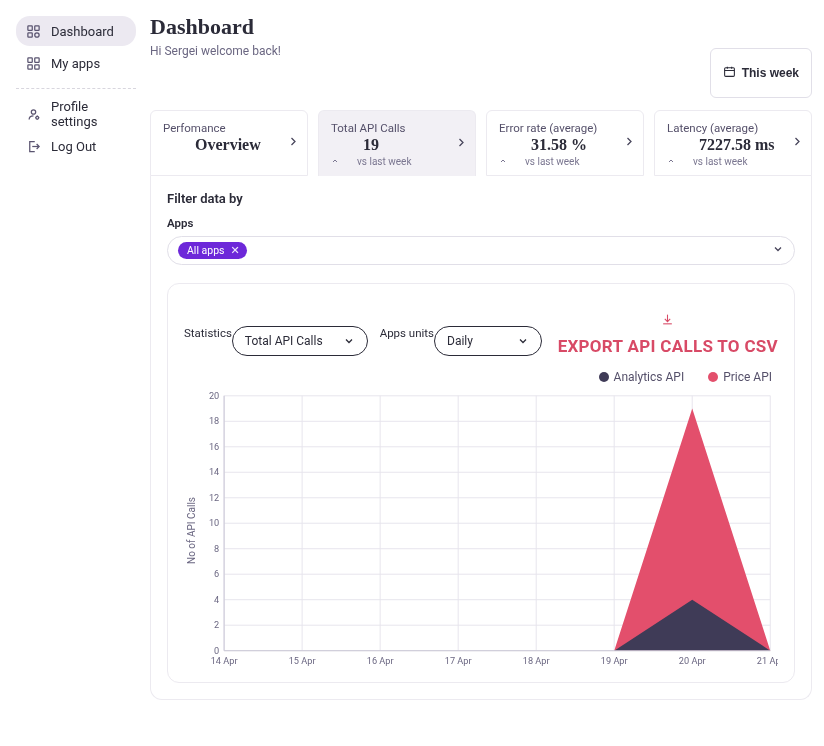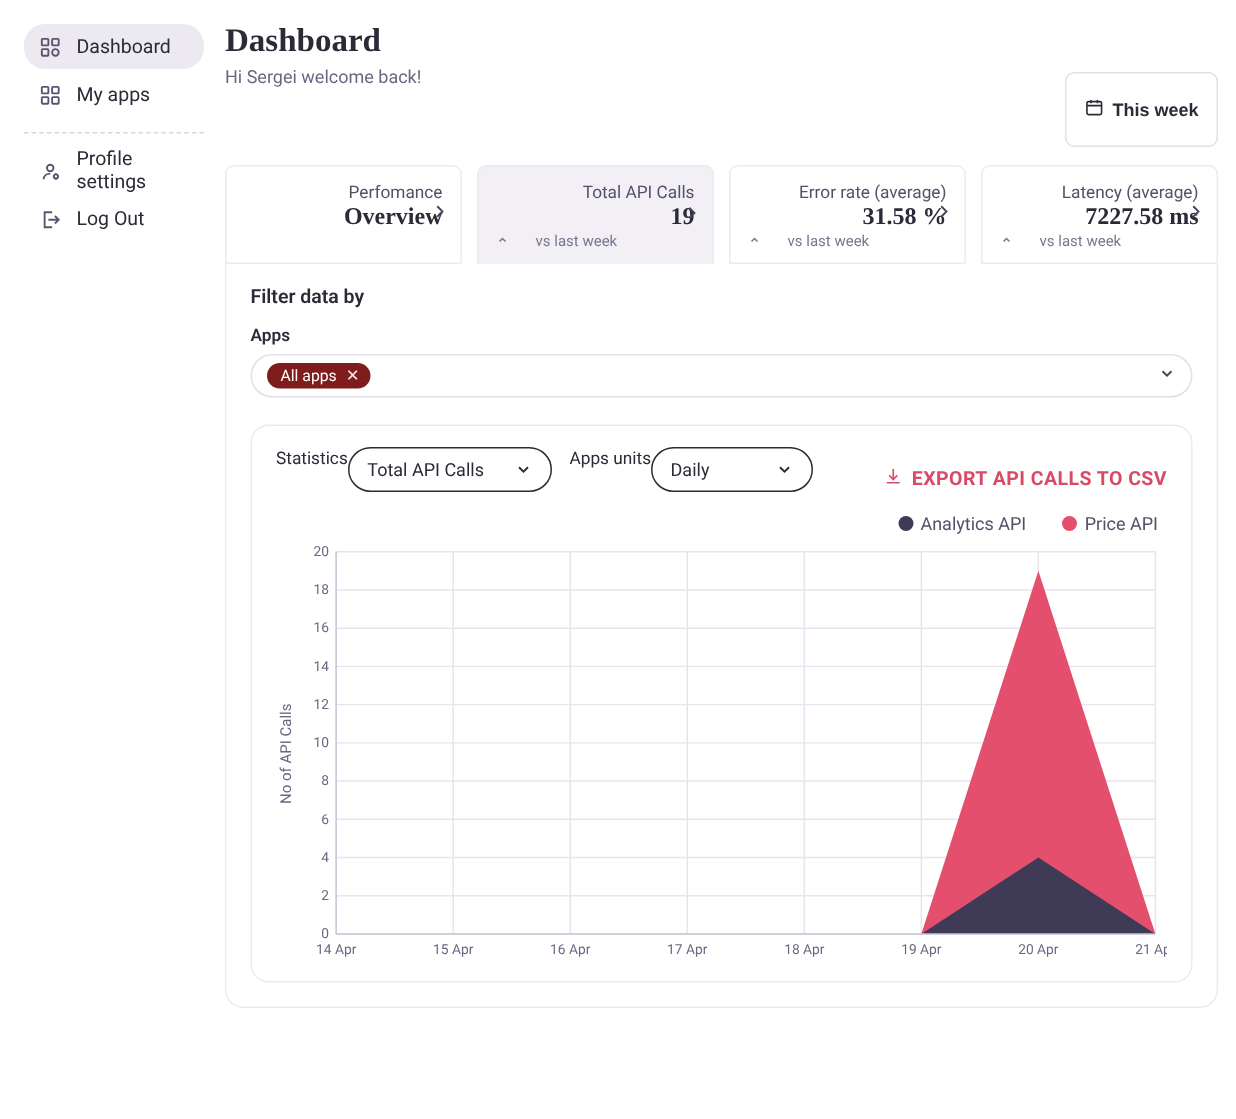--- a/index.html
+++ b/index.html
@@ -83,21 +83,20 @@
     gap: 6px;
     cursor: pointer;
     color: #2b2b38;
     background: #fff;
   }
   
   .stats-row {
     display: flex;
     gap: 10px;
     margin-top: 12px;
-    text-align: right;
   }
   .stat-card {
     flex: 1;
     border: 1px solid #eceaf0;
     border-radius: 6px 6px 0 0;
     padding: 10px 12px 8px 12px;
     background: #fff;
     cursor: pointer;
     position: relative;
     min-height: 60px;
@@ -142,21 +141,21 @@
     margin-top: 6px;
     border: 1px solid #e1dfe8;
     border-radius: 18px;
     padding: 5px 10px;
     display: flex;
     align-items: center;
     justify-content: space-between;
     cursor: pointer;
   }
   .chip {
-    background: #7f1d1d;
+    background: #6d28d9;
     color: #fff;
     font-size: 10.5px;
     padding: 2px 7px 2px 9px;
     border-radius: 10px;
     display: inline-flex;
     align-items: center;
     gap: 6px;
   }
   .chip-x { font-size: 11px; cursor: pointer; opacity: .9; }
   
@@ -182,30 +181,31 @@
     align-items: center;
     justify-content: space-between;
     gap: 20px;
     min-width: 108px;
     cursor: pointer;
     background: #fff;
     height: 30px;
   }
   .export-link {
     margin-left: auto;
-    font-size: 13px;
+    font-size: 17px;
     font-weight: 700;
     letter-spacing: .3px;
     color: #d84a66;
     display: flex;
     align-items: center;
     gap: 6px;
     cursor: pointer;
     align-self: center;
     margin-top: 12px;
+    flex-direction: column;
   }
   
   .legend {
     display: flex;
     gap: 24px;
     justify-content: flex-end;
     margin-top: 14px;
     font-size: 12px;
     color: #55506a;
     padding-right: 6px;

